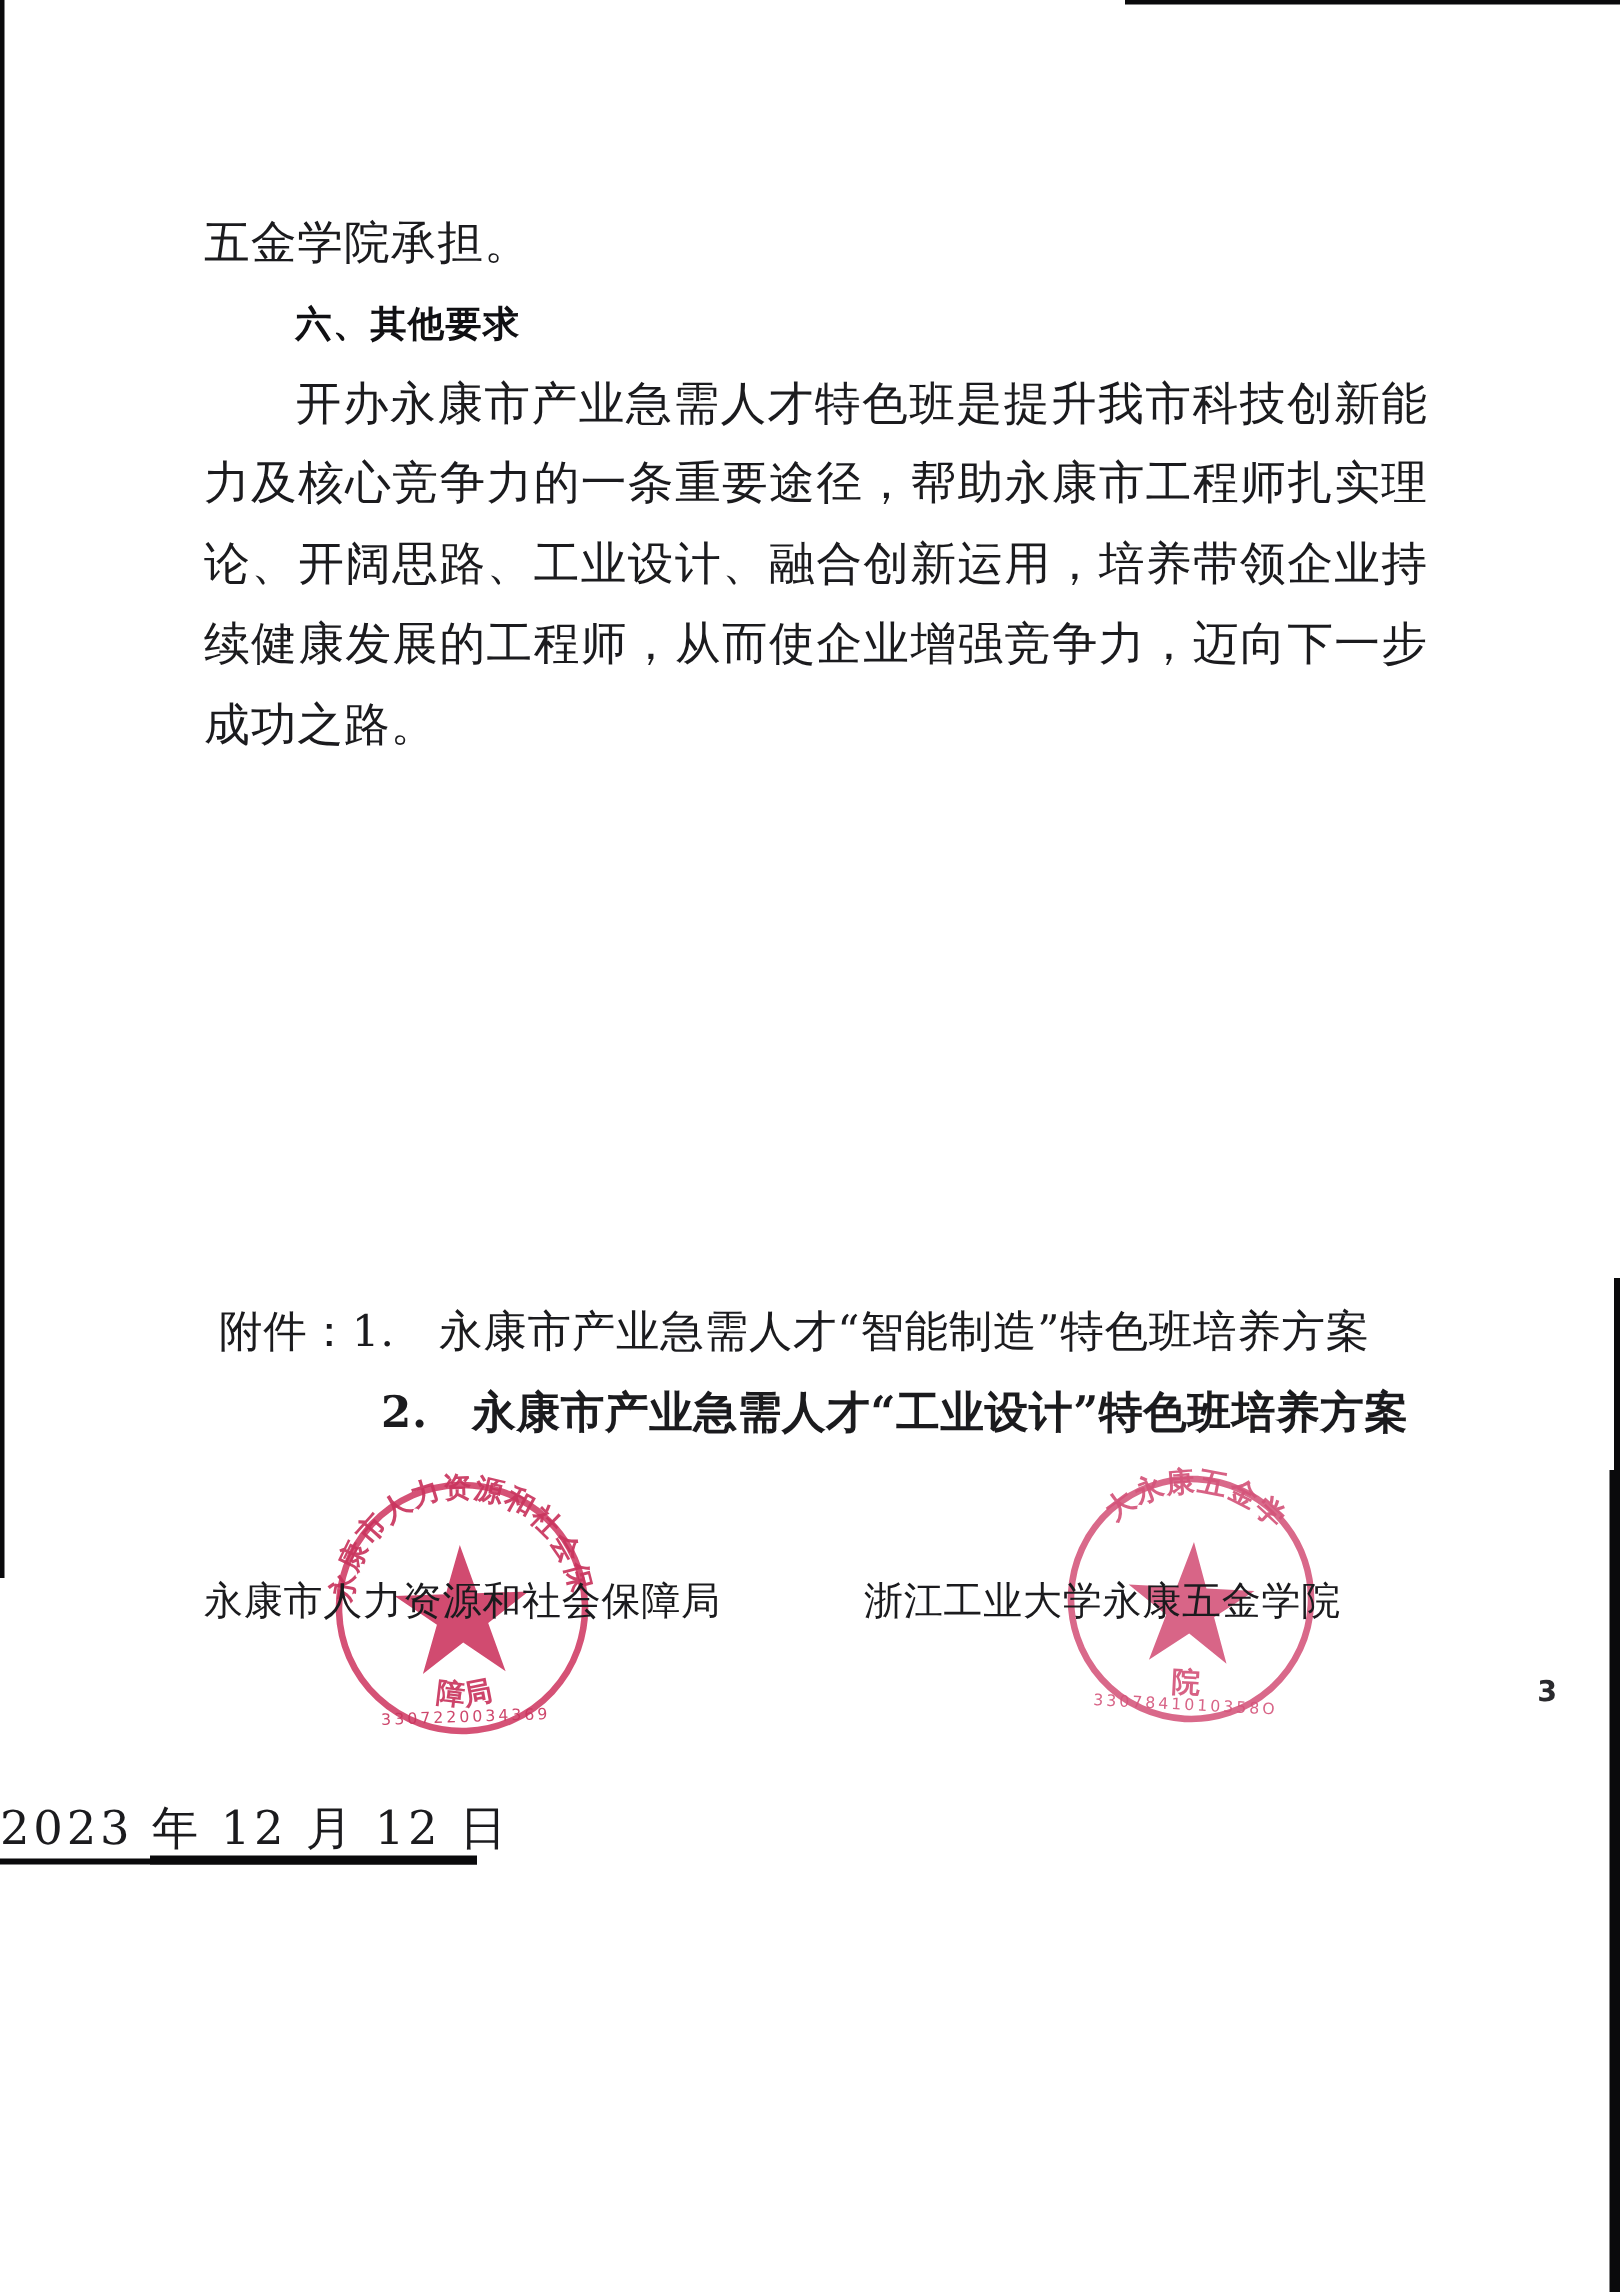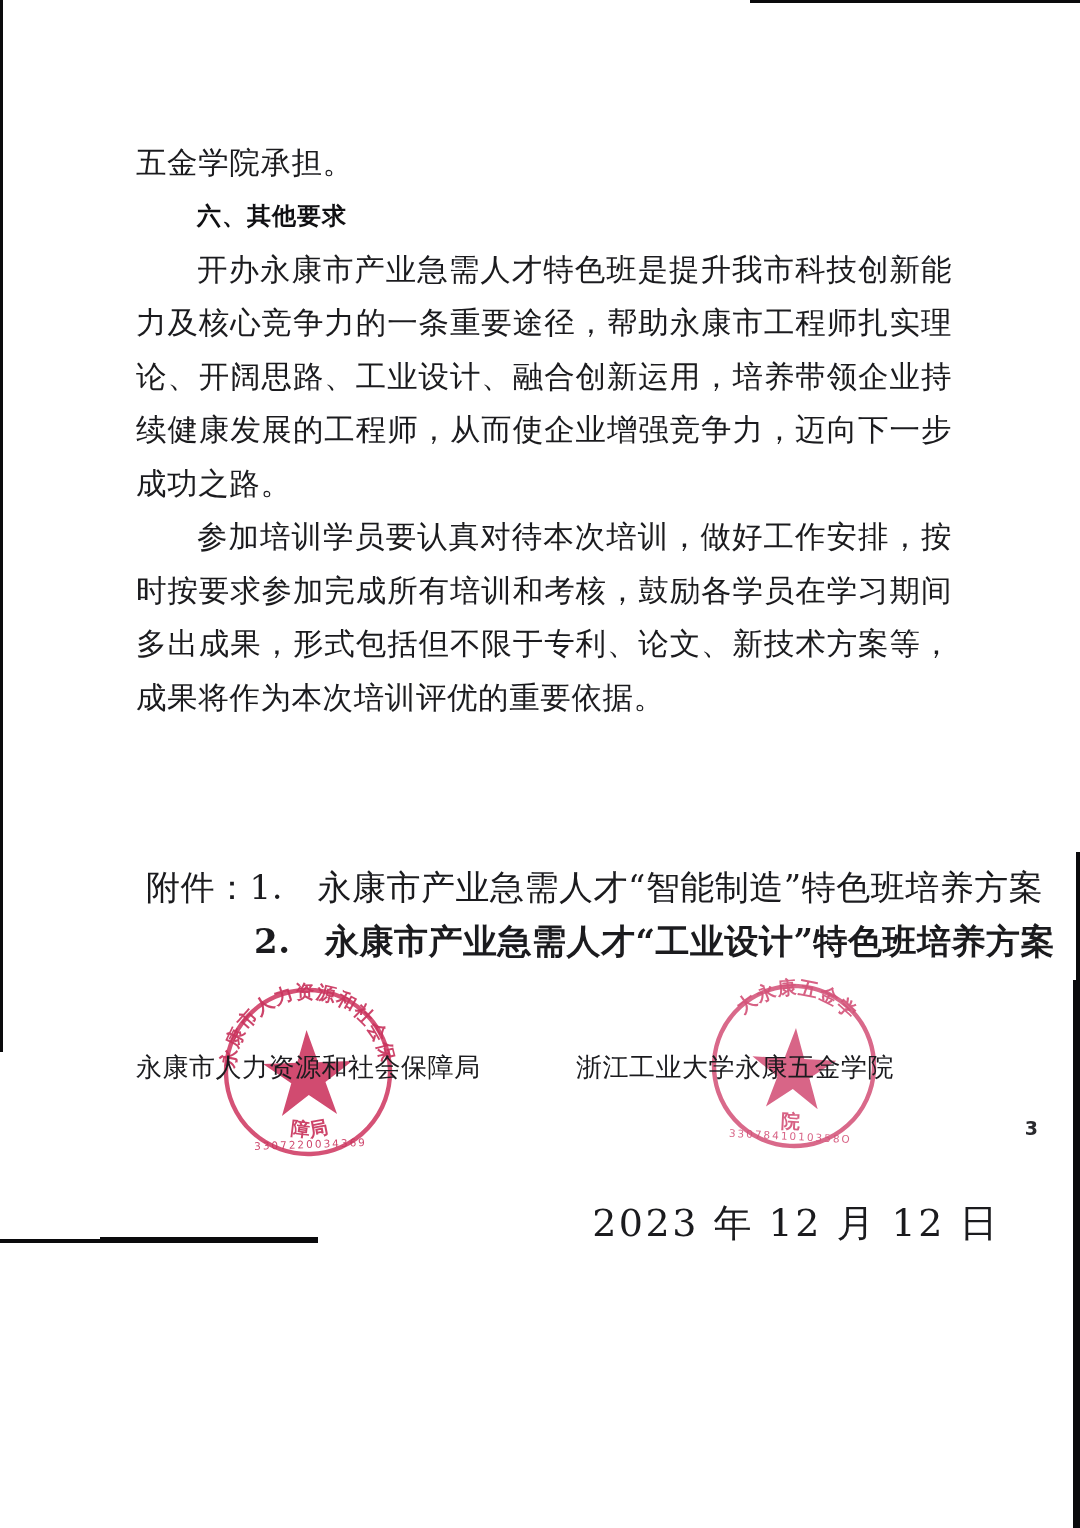--- a/index.html
+++ b/index.html
@@ -69,21 +69,21 @@
     margin: 0;
     text-indent: 61px;
   }
 
   
   .attachments {
     position: absolute;
     left: 146px;
     top: 860px;
     width: 810px;
-    font-size: 34px;
+    font-size: 29px;
     line-height: 54px;
     letter-spacing: 0.5px;
     color: #1b1b1e;
   }
   .attach-line { white-space: nowrap; }
   .attach-label { letter-spacing: 0.5px; }
   .attach-line.second { padding-left: 108px; font-weight: bold; }
 
   
   .signatures {
@@ -99,22 +99,22 @@
     align-items: baseline;
   }
   .sig-left  { width: 440px; white-space: nowrap; }
   .sig-right { white-space: nowrap; }
 
   .doc-date {
     position: absolute;
     left: 0;
     top: 1198px;
     width: 1080px;
-    text-align: right;
-    font-size: 38px;
+    text-align: left;
+    font-size: 31px;
     letter-spacing: 2.5px;
     color: #1b1b1e;
     padding-right: 80px;
     box-sizing: border-box;
   }
 
   .page-number {
     position: absolute;
     right: 42px;
     bottom: 104px;
@@ -171,21 +171,20 @@
   <div class="scan-edge scan-edge-bottom2"></div>
 
   <div class="body-col">
 
     <p class="para">五金学院承担。</p>
 
     <h2 class="section-heading">六、其他要求</h2>
 
     <p class="para indent">开办永康市产业急需人才特色班是提升我市科技创新能力及核心竞争力的一条重要途径，帮助永康市工程师扎实理论、开阔思路、工业设计、融合创新运用，培养带领企业持续健康发展的工程师，从而使企业增强竞争力，迈向下一步成功之路。</p>
 
-    <p class="para indent">参加培训学员要认真对待本次培训，做好工作安排，按时按要求参加完成所有培训和考核，鼓励各学员在学习期间多出成果，形式包括但不限于专利、论文、新技术方案等，成果将作为本次培训评优的重要依据。</p>
   </div>
 
   <div class="attachments">
     <div class="attach-line"><span class="attach-label">附件：</span><span>1.　永康市产业急需人才“智能制造”特色班培养方案</span></div>
     <div class="attach-line second"><span>2.　永康市产业急需人才“工业设计”特色班培养方案</span></div>
   </div>
 
   <div class="seal seal-left">
     <svg viewBox="0 0 200 200" xmlns="http://www.w3.org/2000/svg">
       <defs>

